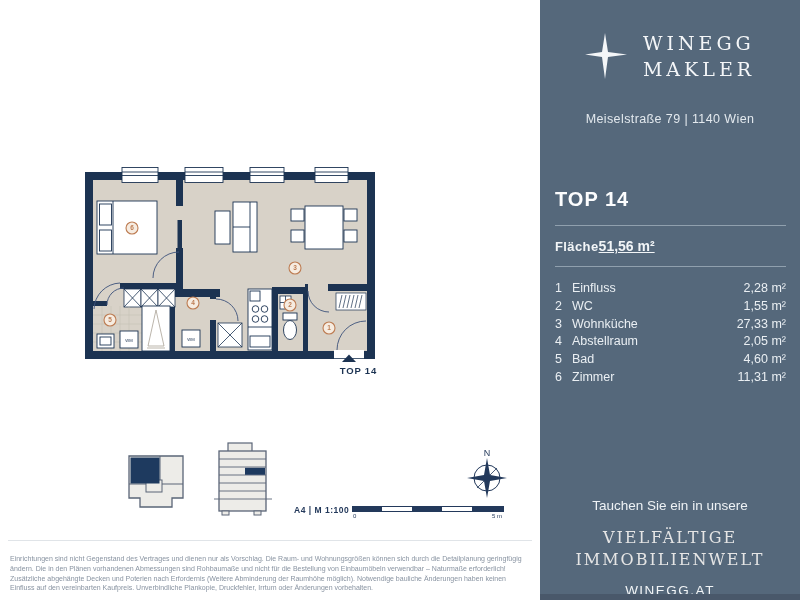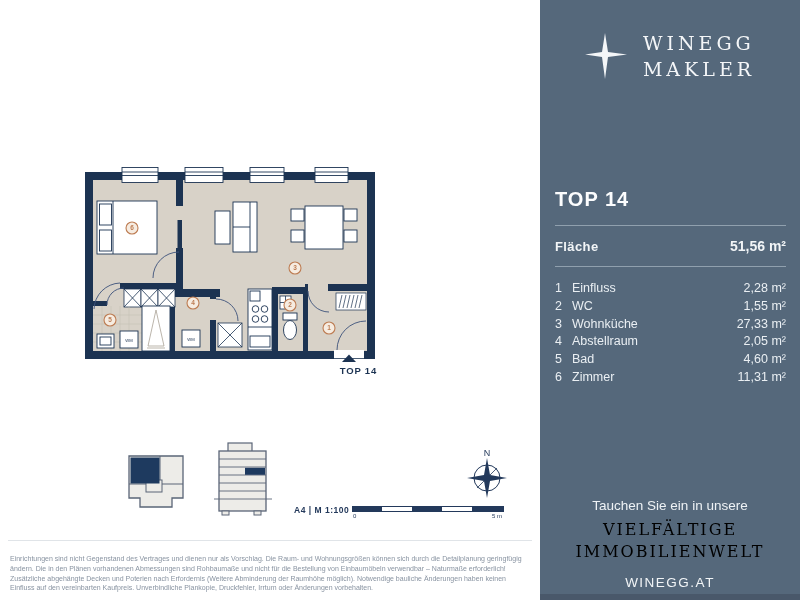--- a/index.html
+++ b/index.html
@@ -14,30 +14,30 @@
   .logo-text{font-family:"DejaVu Serif",serif;font-size:19px;letter-spacing:4px;
              line-height:26px;color:#f4f6f8;}
   .address{position:absolute;left:0;top:112px;width:260px;text-align:center;font-size:12.5px;
            letter-spacing:.4px;color:#e3e9ee;}
   .info{position:absolute;left:15px;top:188px;width:231px;}
   .unit-title{font-size:20px;font-weight:bold;letter-spacing:1px;color:#fcfdfe;}
   .hr{border:none;border-top:1px solid #90a0ae;margin:0;}
   .hr1{margin-top:14px;margin-bottom:12px;}
   .hr2{margin-top:12px;margin-bottom:13px;}
   .floor{font-size:13px;font-weight:bold;letter-spacing:.4px;}
-  .flaeche-row{display:flex;justify-content:space-between;margin-top:6px;align-items:baseline;gap:44px;}
+  .flaeche-row{display:flex;margin-top:6px;align-items:baseline;}
   .flaeche-label{font-size:13px;font-weight:bold;letter-spacing:.4px;}
-  .flaeche-value{font-size:14px;font-weight:bold;}
+  .flaeche-value{font-size:14px;font-weight:bold;text-decoration:underline;}
   .rr{display:flex;font-size:12.5px;line-height:17.8px;color:#eaeff3;}
   .rr .n{width:17px;}
   .rr .nm{flex:1;}
   .tagline{position:absolute;left:0;top:498px;width:260px;text-align:center;}
   .tag1{font-size:13.5px;color:#eef2f5;}
-  .tagserif{font-family:"DejaVu Serif",serif;font-size:16px;letter-spacing:2px;color:#000000;
-            line-height:22px;margin-top:6px;}
+  .tagserif{font-family:"DejaVu Serif",serif;font-size:16px;letter-spacing:2px;color:#e5e5e5;
+            line-height:22px;margin-top:14px;}
   .website{font-size:13.5px;letter-spacing:1.5px;margin-top:12px;color:#f2f5f7;}
   .footer-strip{position:absolute;left:0;bottom:0;width:260px;height:6px;background:#49586a;}
 
   
   .sep-line{left:8px;top:540px;width:524px;height:1px;background:#e0e4e8;}
   .disclaimer{left:10px;top:547px;width:520px;font-size:7px;line-height:9.8px;color:#8893a1;}
   .scalebar{left:294px;top:501px;width:220px;height:20px;}
   .scale-text{position:absolute;left:0;top:4px;font-size:8.5px;font-weight:bold;color:#23395b;
               letter-spacing:.5px;}
   .scale-zero{position:absolute;left:59px;top:12px;font-size:6px;color:#23395b;}
@@ -288,20 +288,21 @@
     <div class="logo-row">
       <svg width="42" height="46" viewBox="0 0 42 46">
         <polygon points="20,0 23,19 42,21.5 23,24 20,46 17,24 0,21.5 17,19" fill="#f4f6f8"></polygon>
       </svg>
       <div class="logo-text">
         <div>WINEGG</div>
         <div>MAKLER</div>
       </div>
     </div>
 
+    <div class="address">Meiselstraße 79 | 1140 Wien</div>
 
     <div class="info">
       <div class="unit-title">TOP 14</div>
       <hr class="hr hr1">
       <div class="flaeche-row">
         <span class="flaeche-label">Fläche</span>
         <span class="flaeche-value">51,56 m²</span>
       </div>
       <hr class="hr hr2">
 

